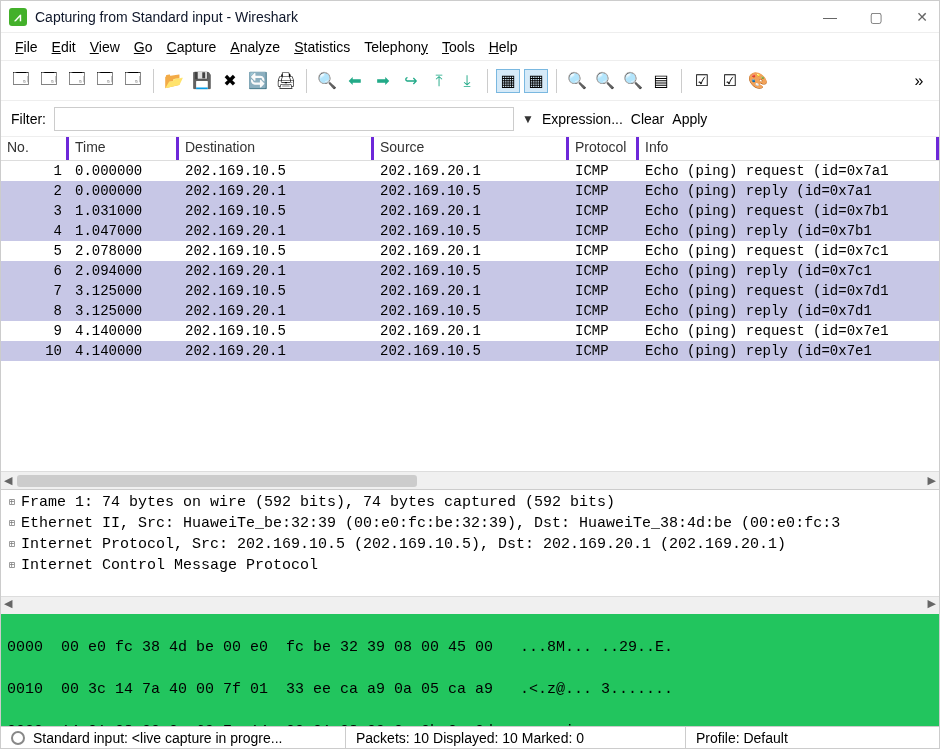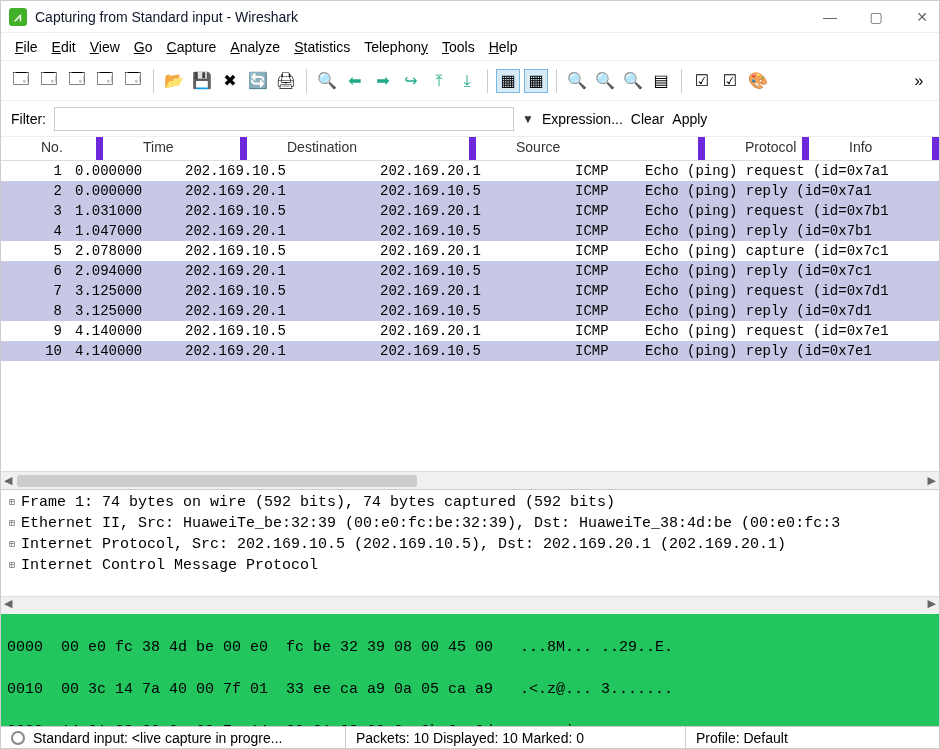--- a/index.html
+++ b/index.html
@@ -88,21 +88,21 @@
   font-size: 14px;
   color: #333;
   border-bottom: 1px solid #ddd;
 }
 .packet-header .col, .packet-row .col {
   padding: 2px 6px;
   overflow: hidden;
   white-space: nowrap;
   border-right: 1px solid #eee;
 }
-.packet-header .col { border-right: 7px solid #6d28d9; margin-left: 34px; }
+.packet-header .col { border-right: 3px solid #6d28d9; }
 .col-no { width: 68px; text-align: right; padding-right: 10px; }
 .packet-header .col-no { text-align: left; padding-left: 6px; }
 .col-time { width: 110px; }
 .col-src { width: 195px; }
 .col-dst { width: 195px; }
 .col-proto { width: 70px; }
 .col-info { flex: 1; }
 .packet-body {
   font-family: "Consolas", "Courier New", monospace;
   font-size: 14px;
@@ -293,21 +293,21 @@
         <div class="col col-dst">202.169.10.5</div>
         <div class="col col-proto">ICMP</div>
         <div class="col col-info">Echo (ping) reply    (id=0x7b1</div>
       </div>
       <div class="packet-row alt">
         <div class="col col-no">5</div>
         <div class="col col-time">2.078000</div>
         <div class="col col-src">202.169.10.5</div>
         <div class="col col-dst">202.169.20.1</div>
         <div class="col col-proto">ICMP</div>
-        <div class="col col-info">Echo (ping) capture  (id=0x7c1</div>
+        <div class="col col-info">Echo (ping) request  (id=0x7c1</div>
       </div>
       <div class="packet-row">
         <div class="col col-no">6</div>
         <div class="col col-time">2.094000</div>
         <div class="col col-src">202.169.20.1</div>
         <div class="col col-dst">202.169.10.5</div>
         <div class="col col-proto">ICMP</div>
         <div class="col col-info">Echo (ping) reply    (id=0x7c1</div>
       </div>
       <div class="packet-row">

